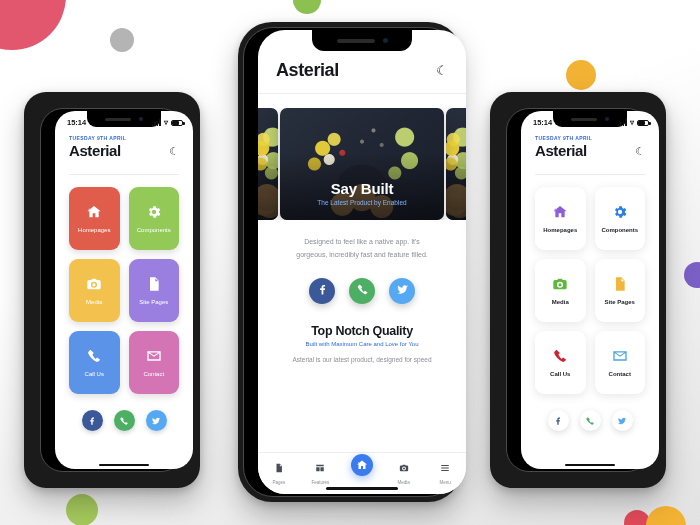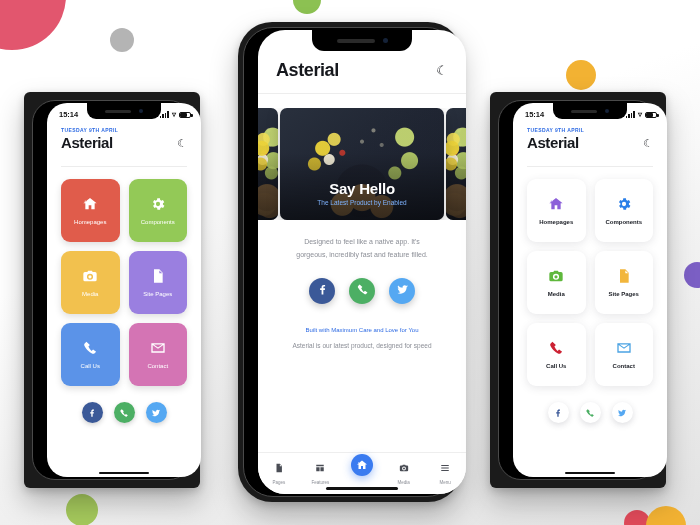--- a/index.html
+++ b/index.html
@@ -9,23 +9,23 @@
     background: linear-gradient(160deg, #ffffff 0%, #ffffff 38%, #f2f2f2 62%, #e2e2e2 100%);
     position: relative;
   }
 
   
   .deco { position: absolute; border-radius: 50%; }
 
   
   .phone {
     position: absolute;
-    border-radius: 6px;
+    border-radius: 22px;
     background: #1b1b1b;
-    padding: 8px;
+    padding: 16px;
     box-shadow: 0 14px 28px rgba(0,0,0,0.26), 0 3px 8px rgba(0,0,0,0.18);
   }
   .phone.center { border-radius: 34px; padding: 5px; }
   .bezel {
     width: 100%; height: 100%;
     border-radius: 23px;
     background: #000;
     border: 1.5px solid #4a4a4a;
     padding: 2px;
     position: relative;
@@ -310,21 +310,21 @@
         </div>
         <div class="slide side r">
           <div class="food">
               <div class="veil"></div>
             </div>
         </div>
         <div class="slide main">
           <div class="food">
             <div class="veil"></div>
             <div class="hero-txt">
-              <h2>Say Hello</h2>
+              <h2>Say Built</h2>
               <p>The Latest Product by Enabled</p>
             </div>
           </div>
         </div>
       </div>
 
       <div class="blurb">
         <p>Designed to feel like a native app. It's gorgeous, incredibly fast and feature filled.</p>
       </div>
 
@@ -340,20 +340,21 @@
               </svg></span>
           </div>
           <div class="c-soc" style="background: rgb(85, 168, 242);">
             <span><svg width="13" height="13" viewBox="0 0 24 24" fill="#ffffff">
                 <path d="M22 5.9c-.73.33-1.5.55-2.3.65a4 4 0 0 0 1.76-2.2c-.78.46-1.64.8-2.55.98a4 4 0 0 0-6.82 3.65A11.4 11.4 0 0 1 3.8 4.8a4 4 0 0 0 1.24 5.35c-.65-.02-1.27-.2-1.81-.5v.05a4 4 0 0 0 3.21 3.93c-.6.16-1.23.18-1.82.07a4 4 0 0 0 3.74 2.78A8.04 8.04 0 0 1 2 18.1a11.35 11.35 0 0 0 6.14 1.8c7.37 0 11.4-6.1 11.4-11.4v-.52A8.1 8.1 0 0 0 22 5.9z"></path>
               </svg></span>
           </div>
         </div>
 
       <div class="sec2">
+        <h3>Top Notch Quality</h3>
         <div class="sub">Built with Maximum Care and Love for You</div>
         <div class="body">Asterial is our latest product, designed for speed</div>
       </div>
 
       <div class="tabbar" id="center-tabs">
           <div class="tabitem">
             <span><svg width="10" height="10" viewBox="0 0 24 24" fill="#4a4d55">
                 <path d="M6 2h8l5 5v15H6V2zm8 1.6V8h4.4L14 3.6z"></path>
               </svg></span>
             <span class="tl">Pages</span>

